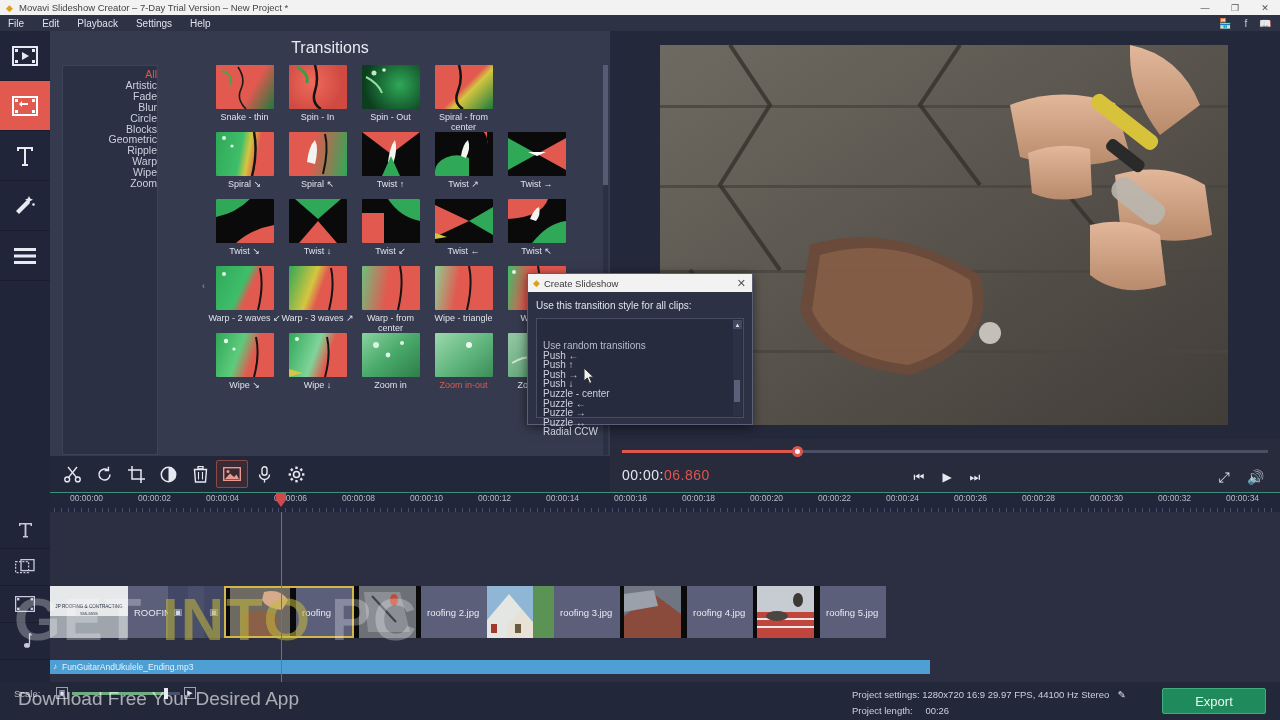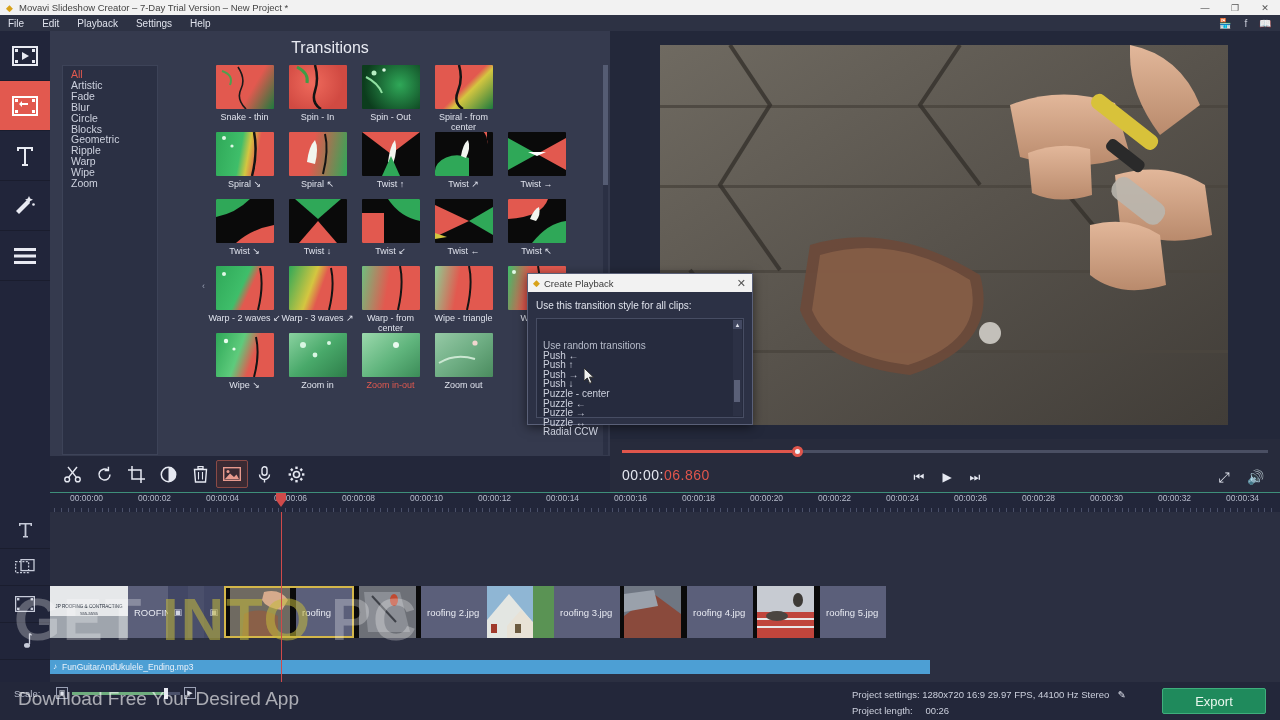--- a/index.html
+++ b/index.html
@@ -45,21 +45,21 @@
     background:#353a4e;
   }
   #panel-title{
     position:absolute; left:0; top:8px; width:560px; text-align:center;
     font-size:16px; color:#e8eaf2;
   }
   #catlist{
     position:absolute; left:12px; top:34px; width:96px; height:390px;
     background:#2b3044; border:1px solid #3d4358; padding:3px 0;
   }
-  .cat{ font-size:10.5px; color:#cdd1de; padding:0 0 0 8px; line-height:10.9px; }
+  .cat{ font-size:10.5px; color:#cdd1de; padding:0 0 0 8px; line-height:10.9px;text-align:right; }
   .cat.sel{ color:#e2594f; }
   #catsearch{
     position:absolute; left:60px; top:438px; width:90px; height:15px;
     background:#2b3044; border:1px solid #454b60; display:flex; align-items:center;
   }
   #catsearch .mag{ font-size:9px; color:#9aa0b4; margin-left:3px;}
   #catsearch .clr{ margin-left:auto; font-size:9px; color:#b9bdcc; margin-right:2px;}
   #grid{
     position:absolute; left:158px; top:34px; width:392px; height:420px;
   }
@@ -454,20 +454,30 @@
     <div class="trow">
       <div class="tcell">
         <div class="thumb" style="background:linear-gradient(110deg,#2fa858 0%,#5ecb7c 40%,#e2594f 62%,#e2594f 100%)">
           <svg width="58" height="44" style="position:absolute;left:0;top:0">
               <circle cx="10" cy="8" r="2.2" fill="#e9fdee"></circle>
               <circle cx="18" cy="16" r="1.6" fill="#e9fdee"></circle>
               <path d="M40 4 Q44 22 38 44" stroke="#141414" stroke-width="2" fill="none"></path>
             </svg>
         </div>
         <div class="tlabel">Wipe ↘</div>
+      </div>
+      <div class="tcell">
+        <div class="thumb" style="background:linear-gradient(110deg,#2fa858 0%,#7fd49a 45%,#e2594f 65%,#e2594f 100%)">
+          <svg width="58" height="44" style="position:absolute;left:0;top:0">
+              <circle cx="8" cy="6" r="2" fill="#e9fdee"></circle>
+              <path d="M38 4 Q42 22 36 44" stroke="#141414" stroke-width="2" fill="none"></path>
+              <polygon points="0,36 14,40 0,44" fill="#d4c640"></polygon>
+            </svg>
+        </div>
+        <div class="tlabel">Wipe ↓</div>
       </div>
       <div class="tcell">
         <div class="thumb" style="background:linear-gradient(140deg,#8ad2a0 0%,#49a96a 50%,#2e7e4a 100%)">
           <svg width="58" height="44" style="position:absolute;left:0;top:0">
               <circle cx="14" cy="12" r="3" fill="#d8f6e2"></circle>
               <circle cx="26" cy="22" r="2.4" fill="#d8f6e2"></circle>
               <circle cx="40" cy="10" r="2" fill="#d8f6e2"></circle>
             </svg>
         </div>
         <div class="tlabel">Zoom in</div>
@@ -977,21 +987,21 @@
       <b>Project length:</b>
       <span style="margin-left:10px">00:26</span>
     </div>
   </div>
   <div id="export">Export</div>
 </div>
 
 <div id="modal">
   <div id="modal-title">
     <span class="mt-ico">◆</span>
-    <span class="mt-tx">Create Playback</span>
+    <span class="mt-tx">Create Slideshow</span>
     <span class="mt-x">✕</span>
   </div>
   <div id="modal-body">
     <div id="modal-label">Use this transition style for all clips:</div>
     <div id="modal-list">
       <div class="opt first">Use random transitions</div>
       <div class="opt">Push ←</div>
       <div class="opt">Push ↑</div>
       <div class="opt">Push →</div>
       <div class="opt">Push ↓</div>

